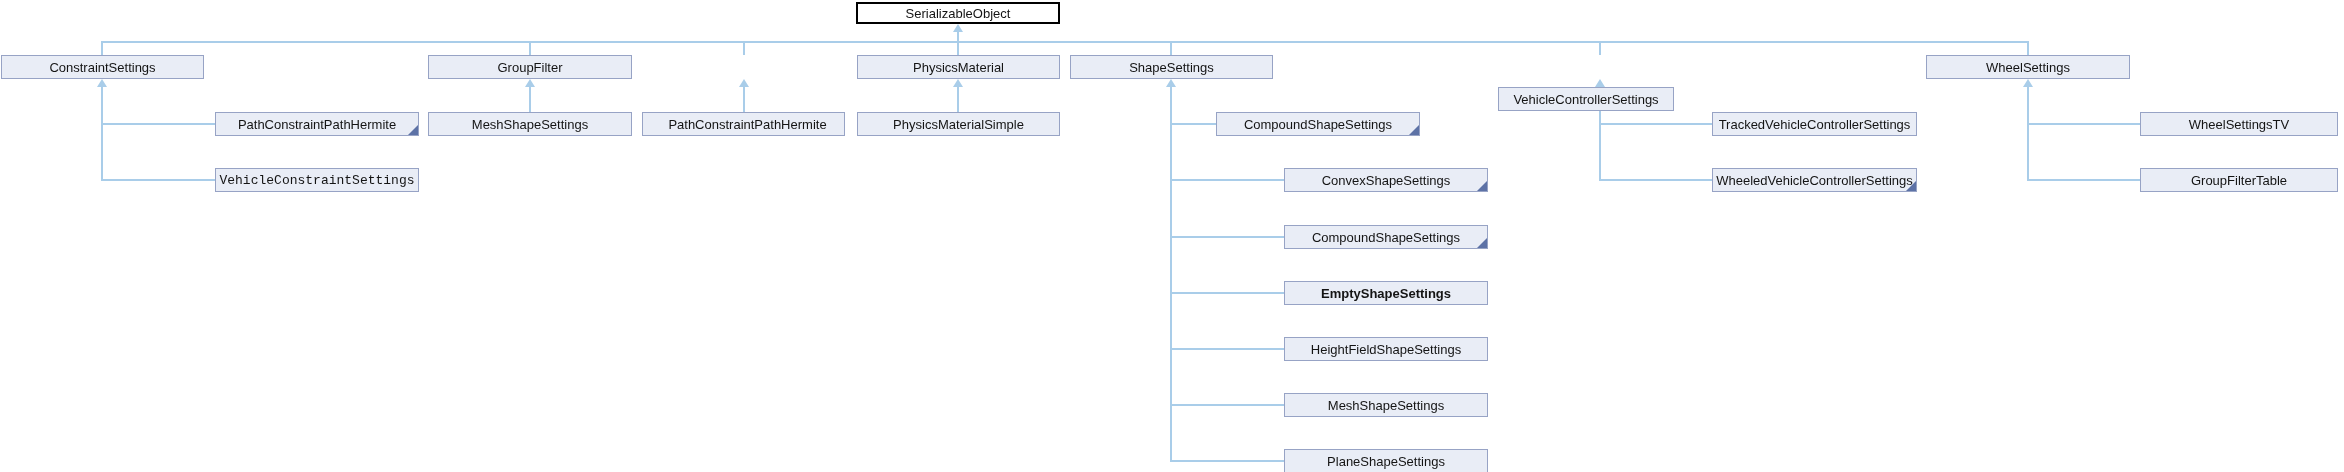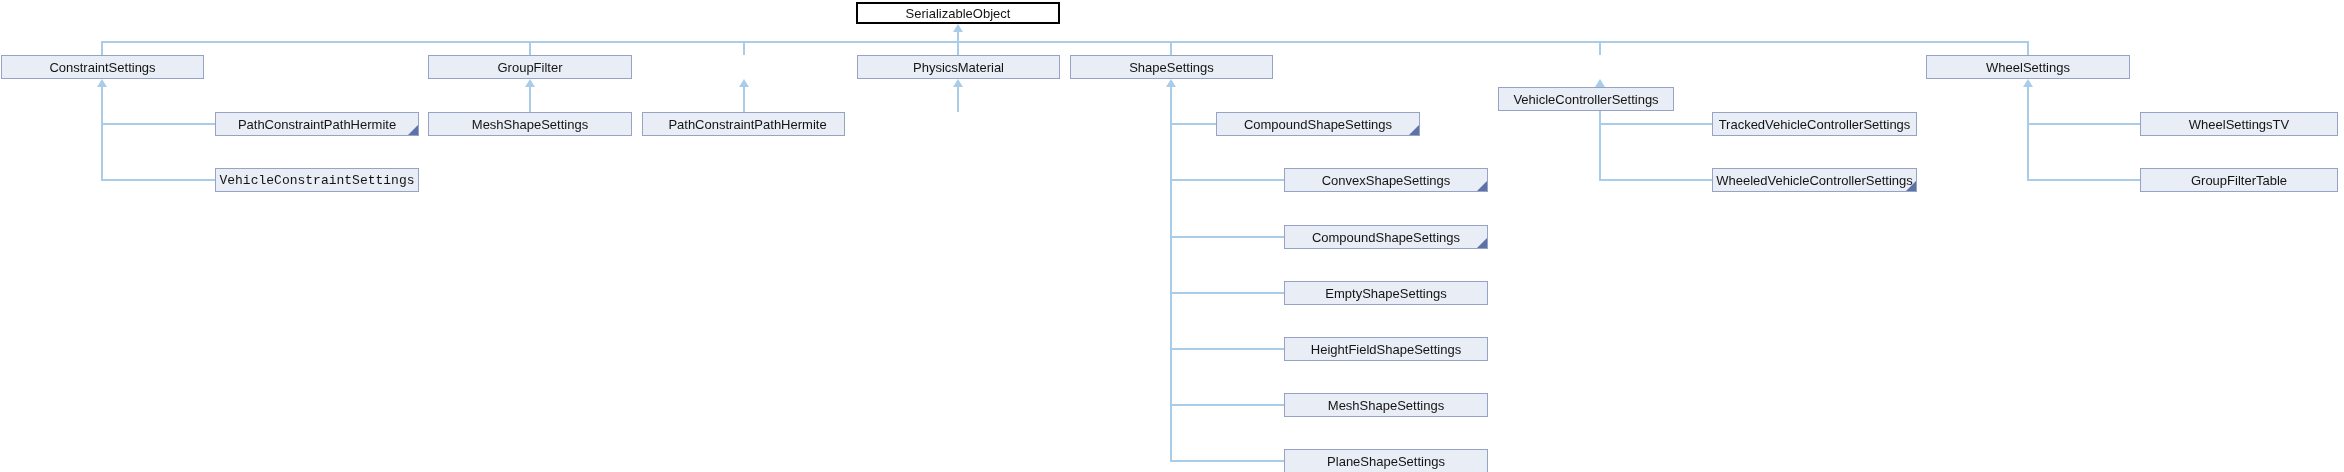--- a/index.html
+++ b/index.html
@@ -105,34 +105,35 @@
   <div class="node" style="left:215px; top:112px; width:204px;">
     <span>PathConstraintPathHermite</span>
     <span class="corner"></span>
   </div>
   <div class="node" style="left:215px; top:168px; width:204px;font-family:Liberation Mono, monospace;">VehicleConstraintSettings</div>
 
   <div class="node" style="left:428px; top:112px; width:204px;">MeshShapeSettings</div>
 
   <div class="node" style="left:642px; top:112px; width:203px;padding-left:8px;">PathConstraintPathHermite</div>
 
+  <div class="node" style="left:857px; top:112px; width:203px;">PhysicsMaterialSimple</div>
 
   <div class="node" style="left:1216px; top:112px; width:204px;">
     <span>CompoundShapeSettings</span>
     <span class="corner"></span>
   </div>
   <div class="node" style="left:1284px; top:168px; width:204px;">
     <span>ConvexShapeSettings</span>
     <span class="corner"></span>
   </div>
   <div class="node" style="left:1284px; top:225px; width:204px;">
     <span>CompoundShapeSettings</span>
     <span class="corner"></span>
   </div>
-  <div class="node" style="left:1284px; top:281px; width:204px;">EmptyShapeSettings</div>
+  <div class="node" style="left:1284px; top:281px; width:204px;font-weight:bold;">EmptyShapeSettings</div>
   <div class="node" style="left:1284px; top:337px; width:204px;">HeightFieldShapeSettings</div>
   <div class="node" style="left:1284px; top:393px; width:204px;">MeshShapeSettings</div>
   <div class="node" style="left:1284px; top:449px; width:204px;">PlaneShapeSettings</div>
 
   <div class="node" style="left:1712px; top:112px; width:205px;">TrackedVehicleControllerSettings</div>
   <div class="node" style="left:1712px; top:168px; width:205px;">
     <span>WheeledVehicleControllerSettings</span>
     <span class="corner"></span>
   </div>
 

